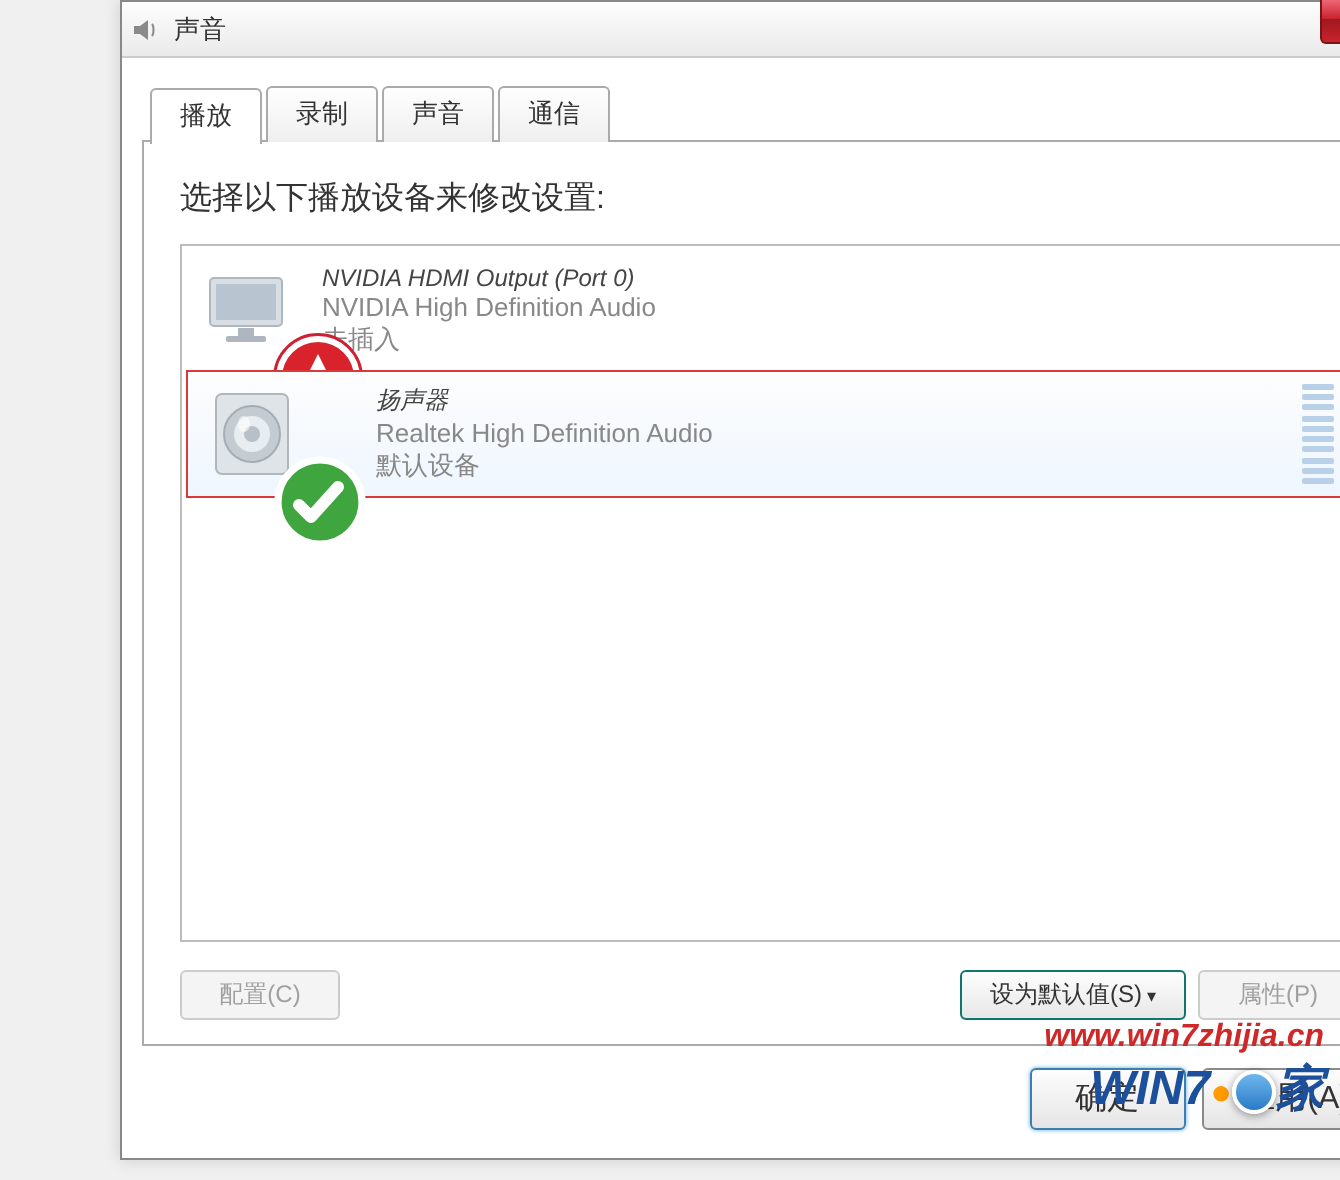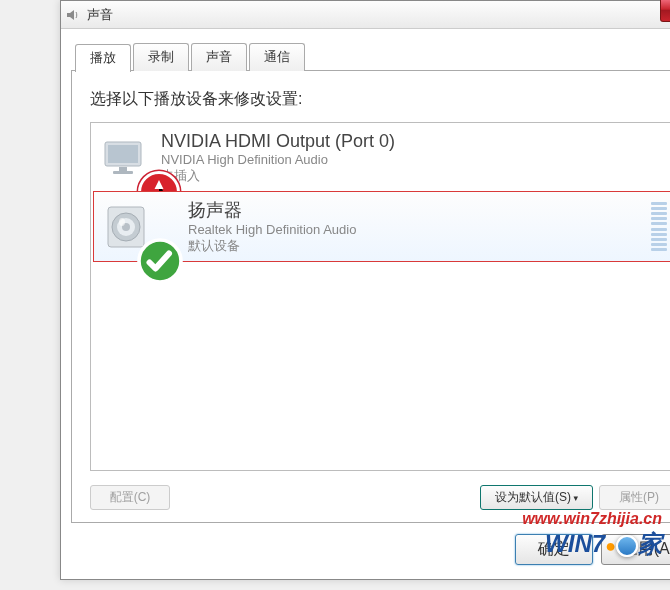--- a/index.html
+++ b/index.html
@@ -139,21 +139,22 @@
       right: -2px;
       bottom: -2px;
       width: 16px;
       height: 16px;
     }
     .device-info {
       flex: 1;
     }
     .device-name {
       color: #444;
-      font-size: 18px;
+      font-size: 12px;
+      font-style: italic;
     }
     .device-driver {
       color: #888;
       font-size: 13px;
     }
     .device-status {
       color: #888;
       font-size: 13px;
     }
     .level-meter {

